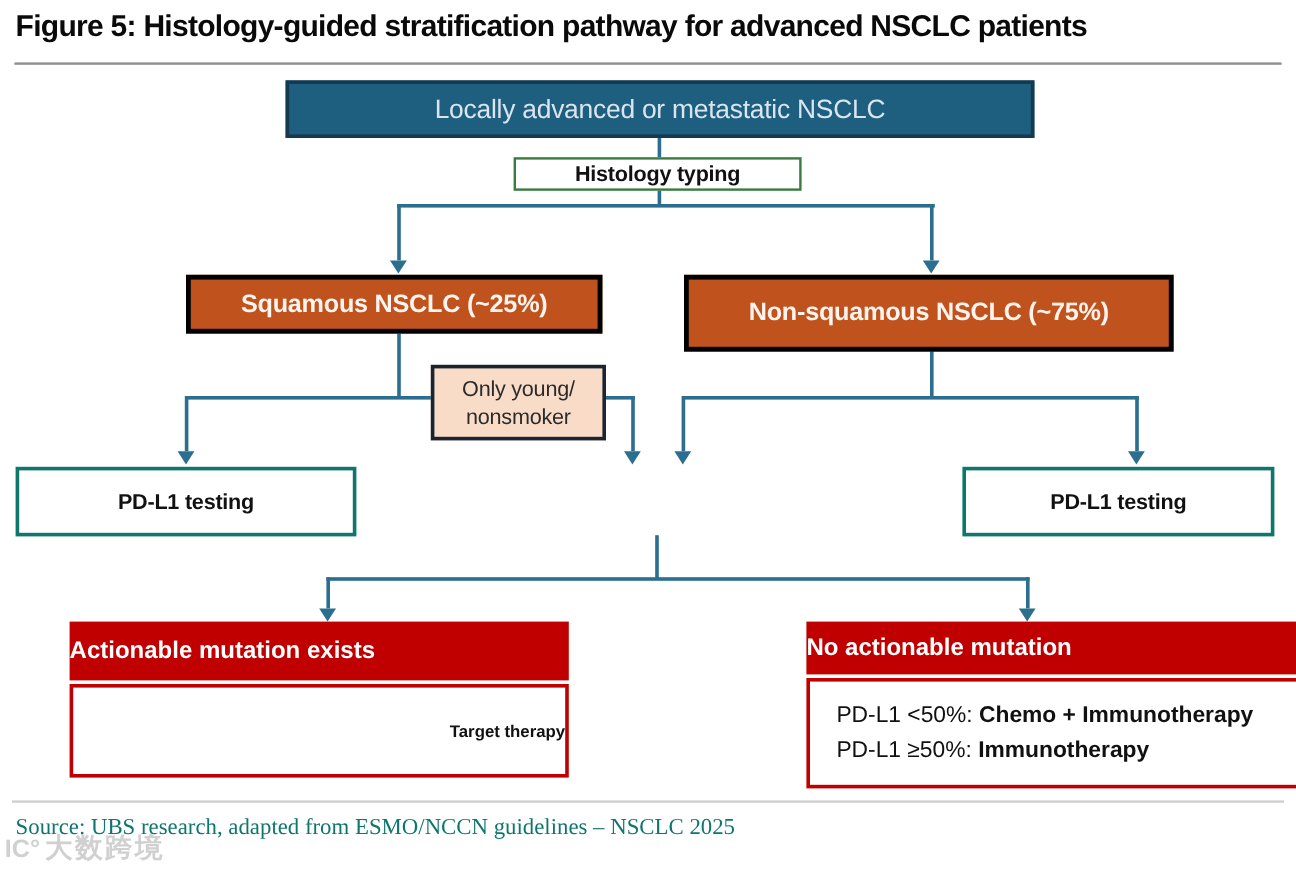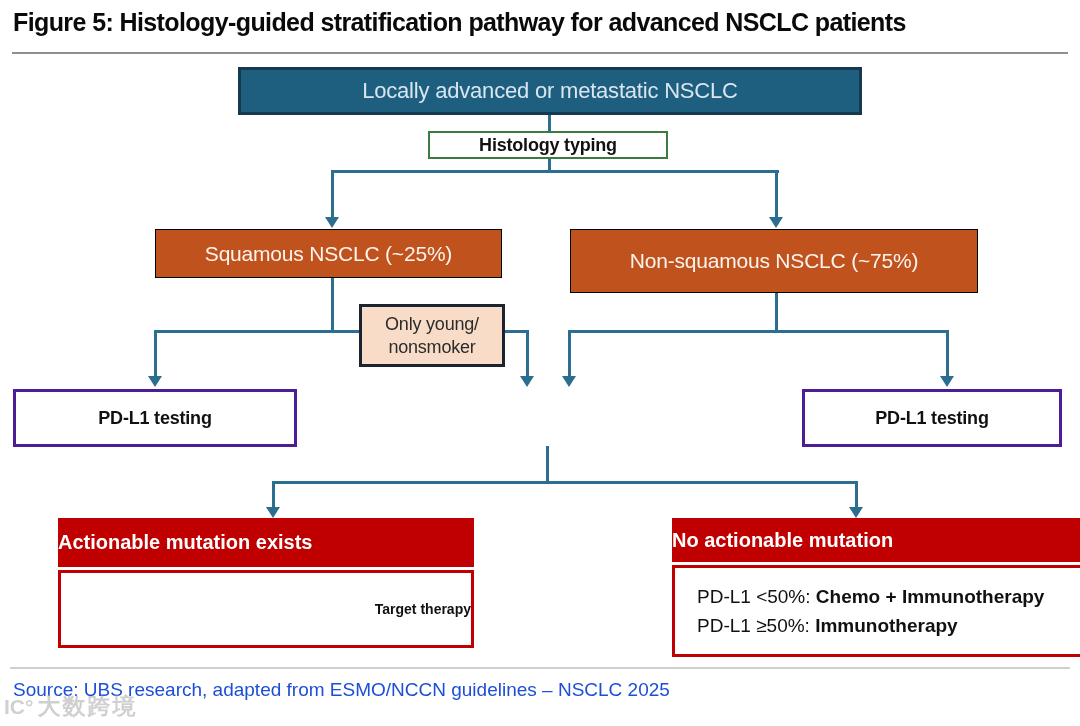--- a/index.html
+++ b/index.html
@@ -21,37 +21,37 @@
     border-left:7px solid transparent;border-right:7px solid transparent;
     border-top:11px solid #2c6e8f;}
 
   
   .box{position:absolute;display:flex;align-items:center;justify-content:center;
     text-align:center;box-sizing:border-box;letter-spacing:-0.2px;}
   .box-root{background:#1e5f80;border:3px solid #15394f;color:#d9e6ef;
     font-size:22px;font-weight:500;}
   .box-hist{background:#ffffff;border:2px solid #3a7b40;color:#111;
     font-size:18px;font-weight:bold;z-index:3;}
-  .box-orange{background:#c0521e;border:1px solid #000000;color:#fdf4ee;
-    font-size:21px;font-weight:normal;}
+  .box-orange{background:#c0521e;border:4px solid #000000;color:#fdf4ee;
+    font-size:21px;font-weight:bold;}
   .box-peach{background:#f8dcc8;border:3px solid #1b2430;color:#2b2b2b;
     font-size:18px;font-weight:500;z-index:3;flex-direction:column;line-height:1.25;}
-  .box-green{background:#ffffff;border:3px solid #4c1d95;color:#111;
+  .box-green{background:#ffffff;border:3px solid #0f766e;color:#111;
     font-size:18px;font-weight:bold;}
   .red-group{position:absolute;box-sizing:border-box;}
   .red-head{background:#c00000;color:#ffffff;font-weight:bold;font-size:20px;
     display:flex;align-items:center;justify-content:flex-start;box-sizing:border-box;}
   .red-body{background:#ffffff;border:3px solid #c00000;box-sizing:border-box;margin-top:3px;
     display:flex;flex-direction:column;justify-content:center;}
   .red-body.center{align-items:flex-end;font-weight:bold;font-size:14px;color:#111;}
   .rr-line{font-size:19px;color:#111;padding-left:22px;line-height:1.55;}
   .rr-line .b{font-weight:bold;}
 
   
-  .source{position:absolute;left:13px;top:679px;font-size:19px;color:#1d4ed8;}
+  .source{position:absolute;left:13px;top:679px;font-size:19px;color:#0f766e;font-family:Liberation Serif, serif;}
   .watermark{position:absolute;left:4px;top:691px;font-size:23px;font-weight:bold;
     color:#ababab;opacity:0.55;letter-spacing:2px;z-index:4;}
   .watermark .g{font-size:21px;letter-spacing:0;margin-right:4px;}
 </style>
 </head>
 <body>
 
 <div id="canvas">
 
   <div class="fig-title">Figure 5: Histology-guided stratification pathway for advanced NSCLC patients</div>

